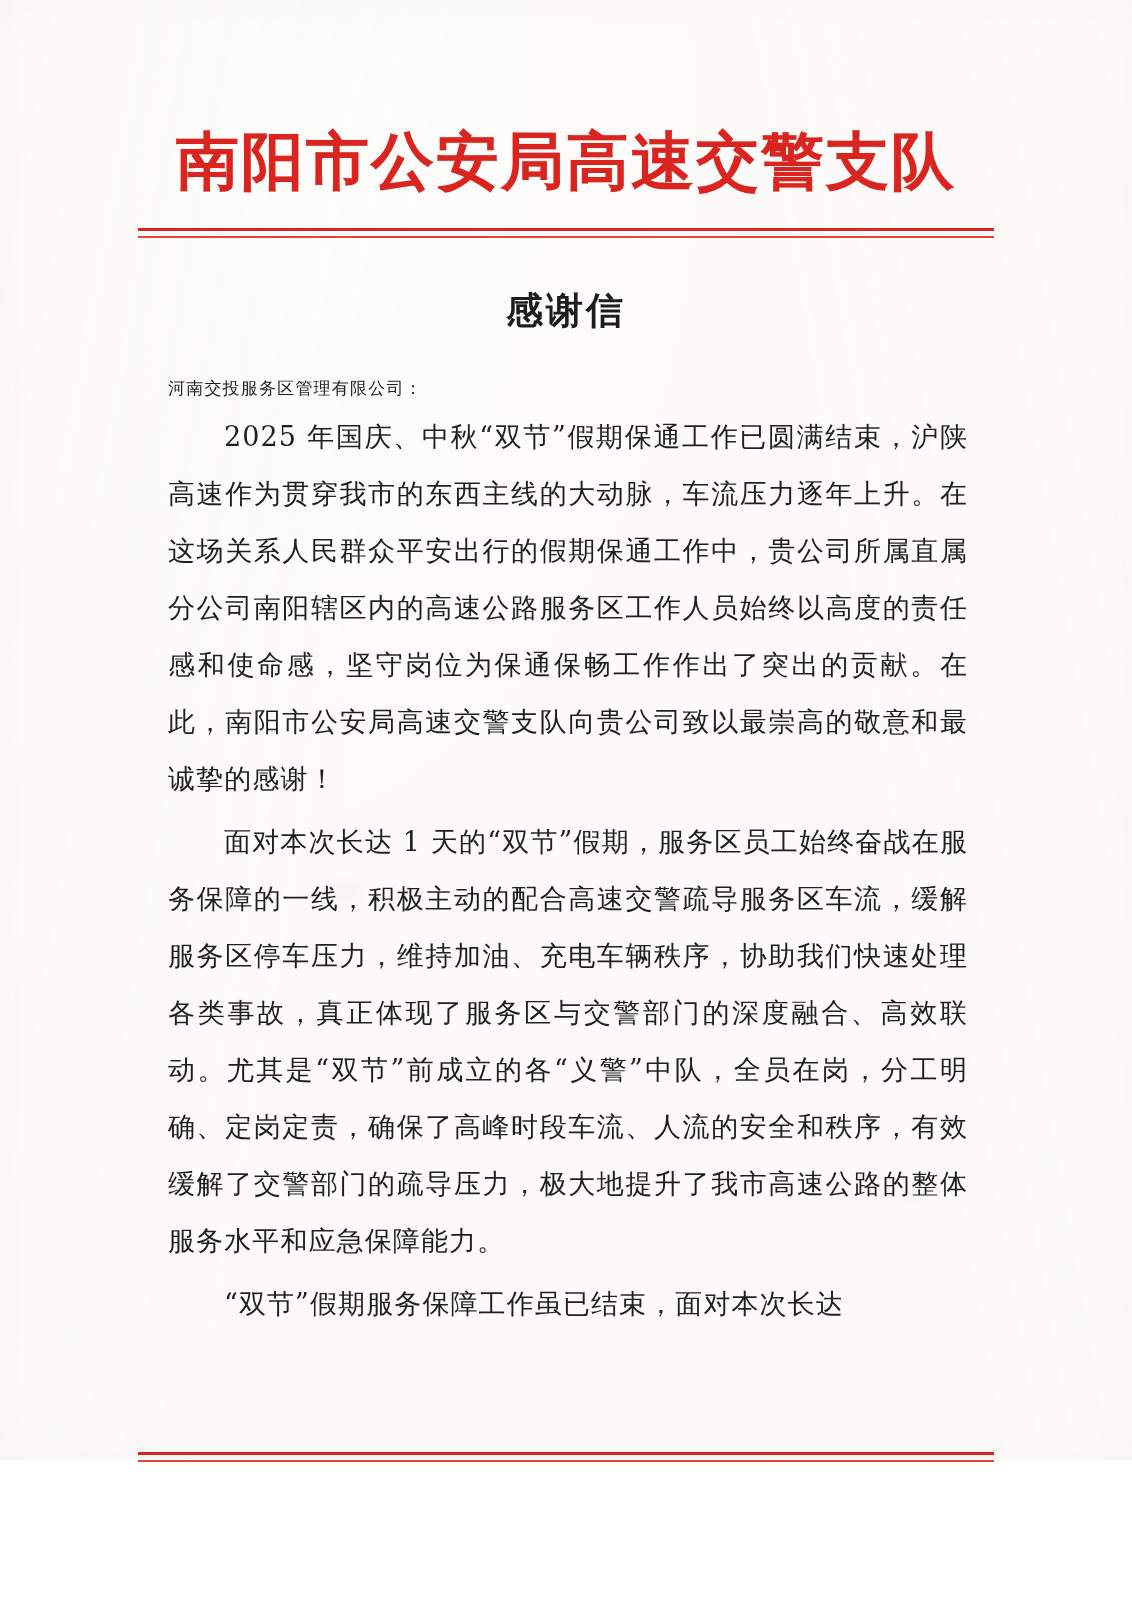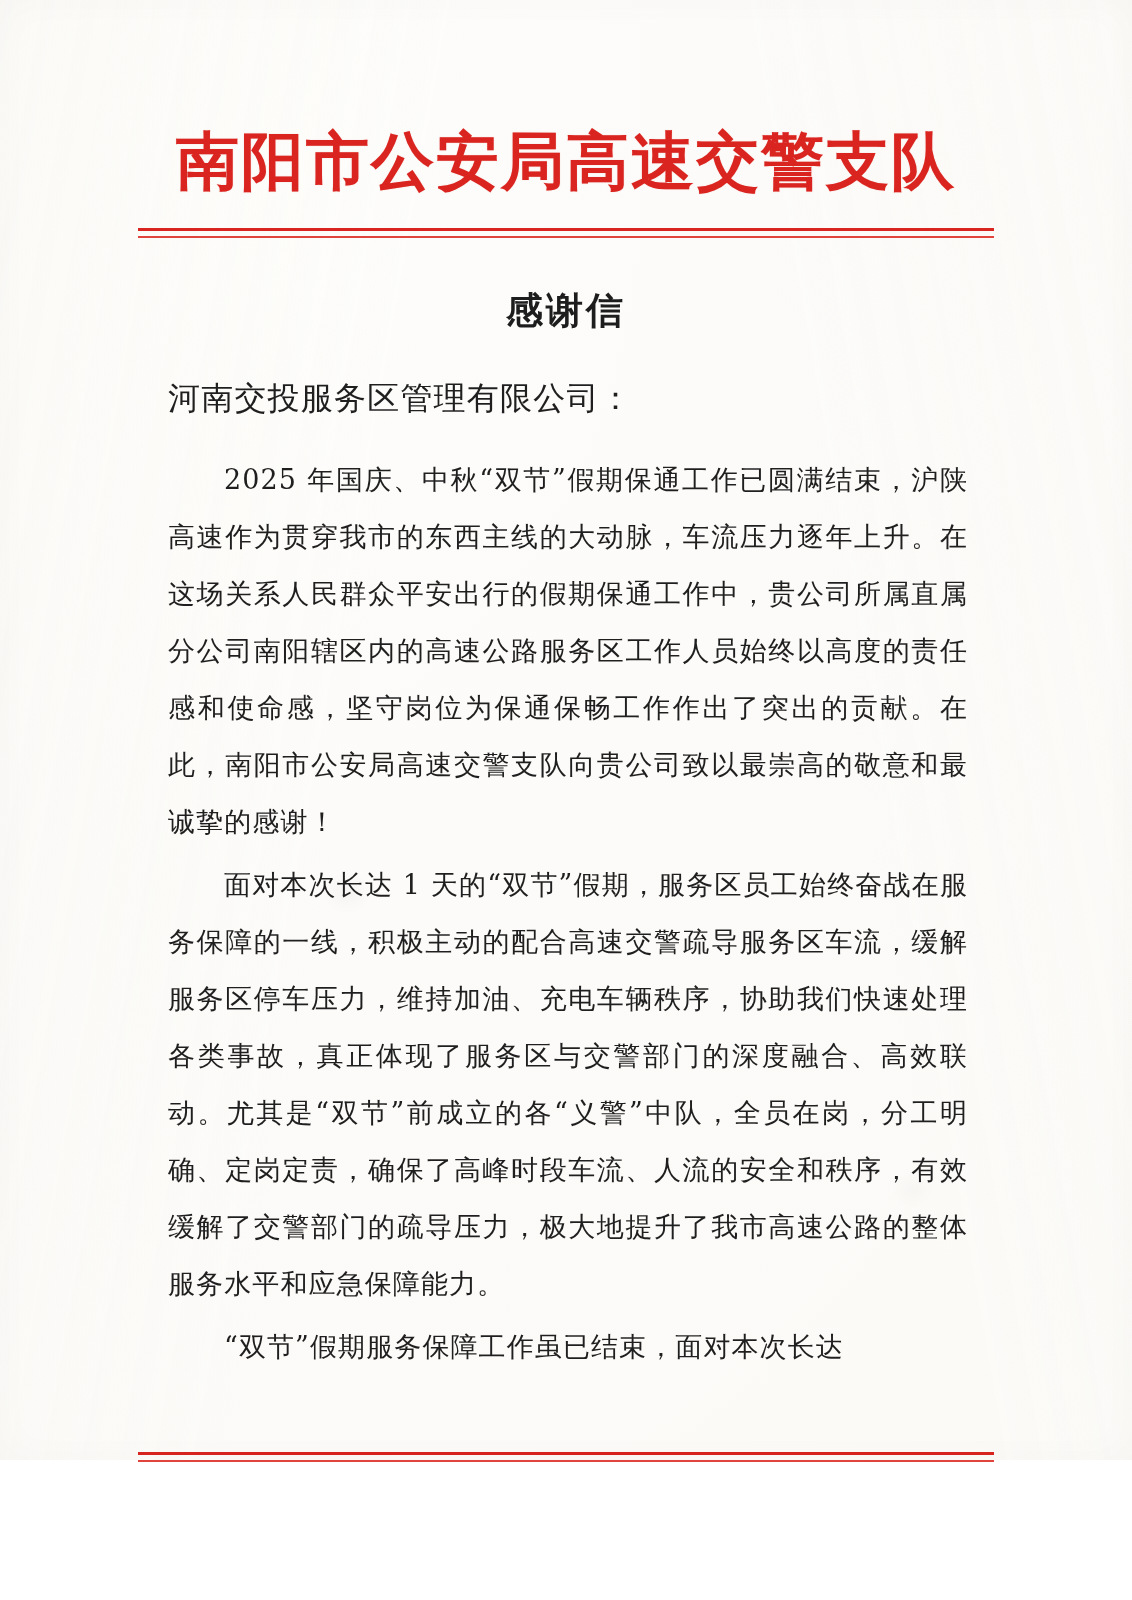--- a/index.html
+++ b/index.html
@@ -85,26 +85,26 @@
   }
 
   .body-block {
     position: absolute;
     top: 376px;
     left: 168px;
     width: 800px;
   }
 
   .addressee {
-    font-size: 32px;
+    font-size: 17px;
     line-height: 1.55;
     color: #1f1f1f;
     letter-spacing: 1.2px;
-    margin-bottom: 25px;
-    font-family: Liberation Mono, monospace;
+    margin-bottom: 6px;
+    font-family: Liberation Serif, serif;
   }
 
   .para {
     font-size: 27px;
     line-height: 57px;
     color: #1f1f1f;
     letter-spacing: 1.1px;
     text-indent: 56px;
     text-align: justify;
     text-justify: inter-ideograph;

